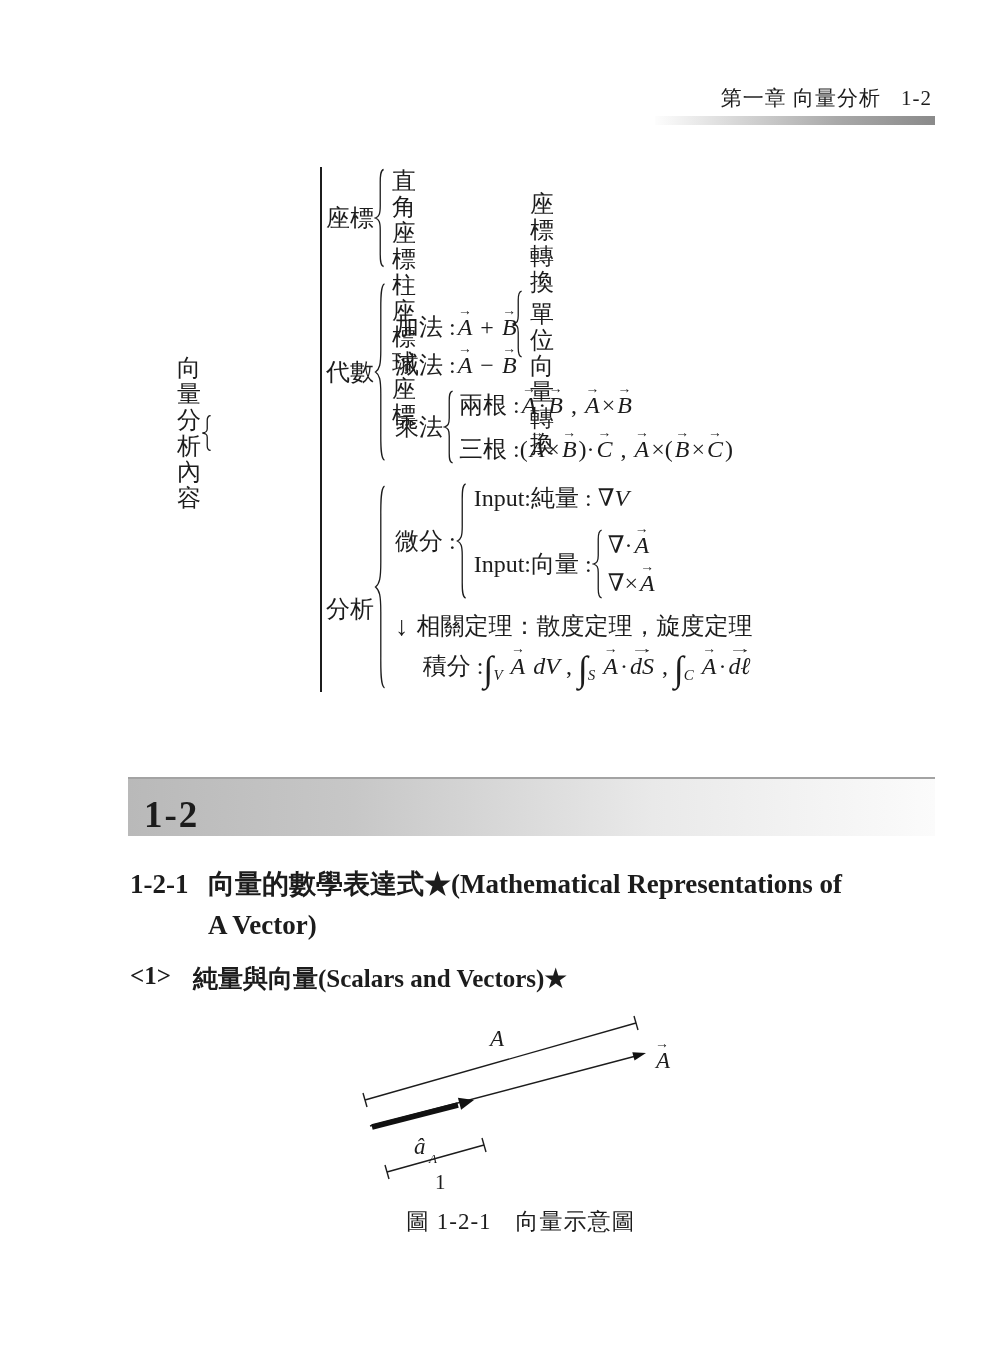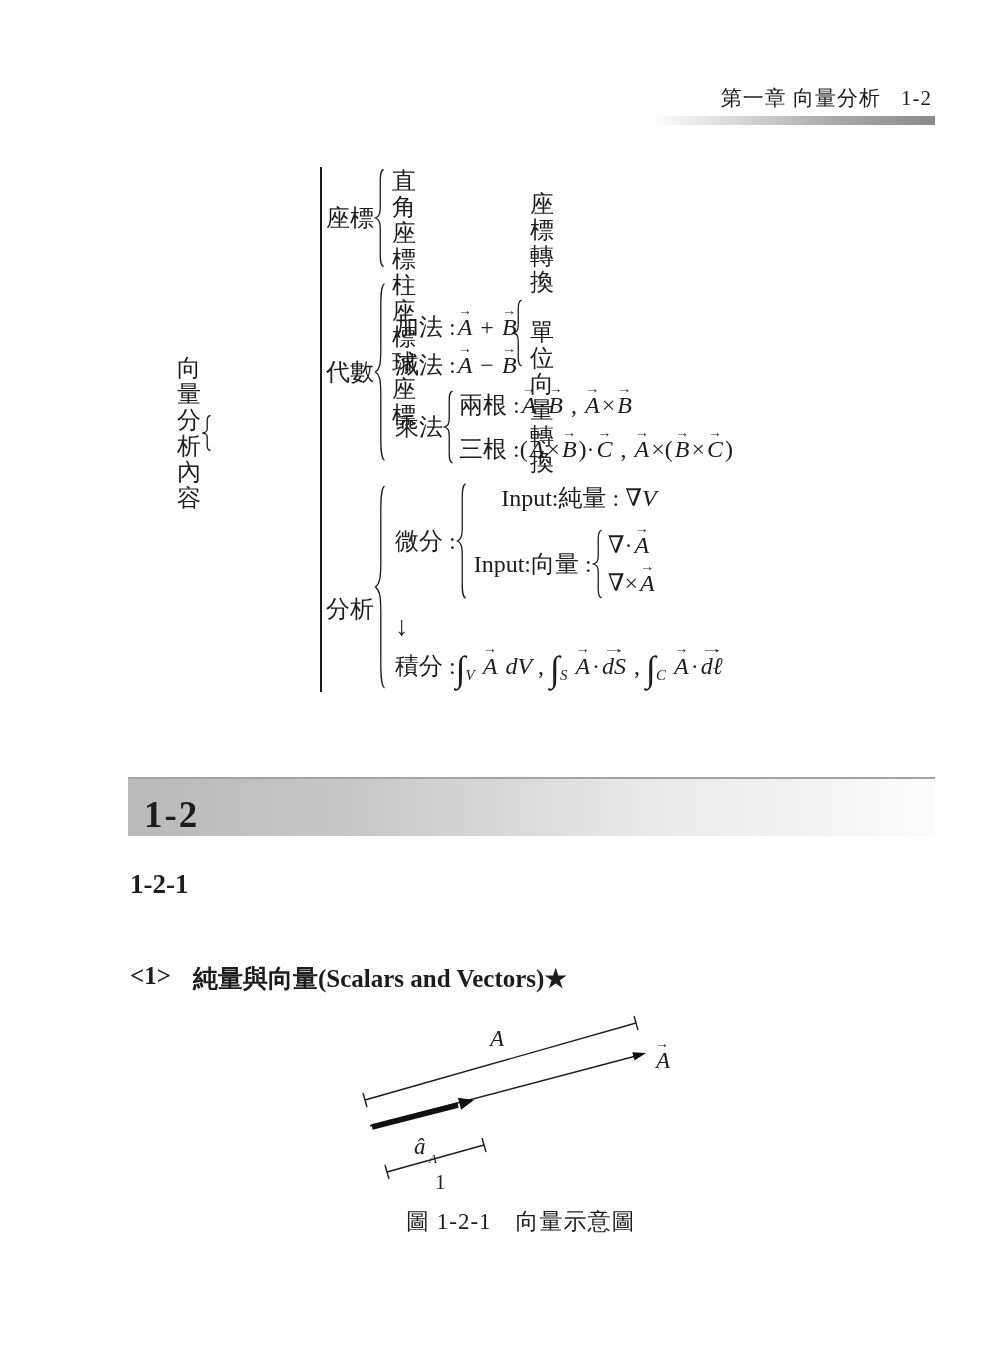--- a/index.html
+++ b/index.html
@@ -18,31 +18,31 @@
   .tree .abs{position:absolute;}
   .trow{display:flex;align-items:center;}
   .tcol{display:flex;flex-direction:column;}
   .t-label{flex:none;white-space:nowrap;}
   .brace{flex:none;display:block;}
   .t-root{left:177px;top:355px;display:flex;align-items:center;}
   .t-vline{left:320px;top:167px;width:2px;height:525px;background:#1c1c1c;}
   .t-coord{left:326px;top:168px;}
   .t-coord .items{justify-content:space-between;height:100px;padding-left:7px;}
   .t-side{left:512px;top:191px;}
-  .t-side .items{gap:24px;padding-left:7px;display:flex;flex-direction:column;}
+  .t-side .items{gap:6px;padding-left:7px;display:flex;flex-direction:column;}
   .t-alg{left:326px;top:280px;}
   .t-alg .alg-col{padding:34px 0 0 9px;}
   .row-add,.row-sub{height:26px;margin-bottom:12px;white-space:nowrap;}
   .row-mul{display:flex;align-items:center;}
   .mul-col{justify-content:space-between;height:70px;padding-left:5px;white-space:nowrap;}
   .t-ana{left:326px;top:482px;}
   .t-ana > .t-label{position:relative;top:22px;}
   .ana-col{padding-left:9px;}
   .row-diff{display:flex;align-items:center;}
-  .diff-col{padding-left:7px;align-items:flex-end;}
+  .diff-col{padding-left:7px;}
   .row-scalar{height:26px;margin:2px 0 18px 0;white-space:nowrap;}
   .row-vec{display:flex;align-items:center;}
   .vec-col{justify-content:space-between;height:64px;padding-left:5px;}
   .row-theo{display:flex;align-items:center;margin-top:9px;height:34px;}
   .theo-arrow{font-weight:bold;font-size:27px;line-height:1;}
   .theo-text{margin-left:8px;white-space:nowrap;}
   .row-int{margin-top:6px;height:42px;white-space:nowrap;display:flex;align-items:center;justify-content:flex-end;}
   
   .v{position:relative;display:inline-block;font-style:italic;margin:0 2px;}
   .v::after{content:"→";position:absolute;left:50%;top:-0.74em;transform:translateX(-50%);
@@ -153,34 +153,36 @@
               </svg>
             <div class="tcol vec-col">
               <span>∇·<span class="v">A</span></span>
               <span>∇×<span class="v">A</span></span>
             </div>
           </div>
         </div>
       </div>
       <div class="row-theo">
         <span class="theo-arrow">↓</span>
+        <span class="theo-text">相關定理：散度定理，旋度定理</span>
       </div>
       <div class="row-int">
         <span>積分 :<span class="int">∫</span><sub class="is">V</sub> <span class="v">A</span> <i>dV</i> , <span class="int">∫</span><sub class="is">S</sub> <span class="v">A</span>·<span class="v wide">dS</span> , <span class="int">∫</span><sub class="is">C</sub> <span class="v">A</span>·<span class="v wide">dℓ</span></span>
       </div>
     </div>
   </div>
 </div>
 
 <div class="banner">
   <span class="banner-num">1-2</span>
 </div>
 
 <div class="subsection">
   <span class="sub-num">1-2-1</span>
+  <span class="sub-title">向量的數學表達式★(Mathematical Representations of<br>A Vector)</span>
 </div>
 
 <div class="point">
   <span class="point-marker">&lt;1&gt;</span>
   <span class="point-title">純量與向量(Scalars and Vectors)★</span>
 </div>
 
 <svg class="figure" width="360" height="198" viewBox="0 0 360 198">
   <g stroke="#1c1c1c" stroke-width="1.4" fill="none">
     <line x1="35" y1="94" x2="306" y2="17"></line>

